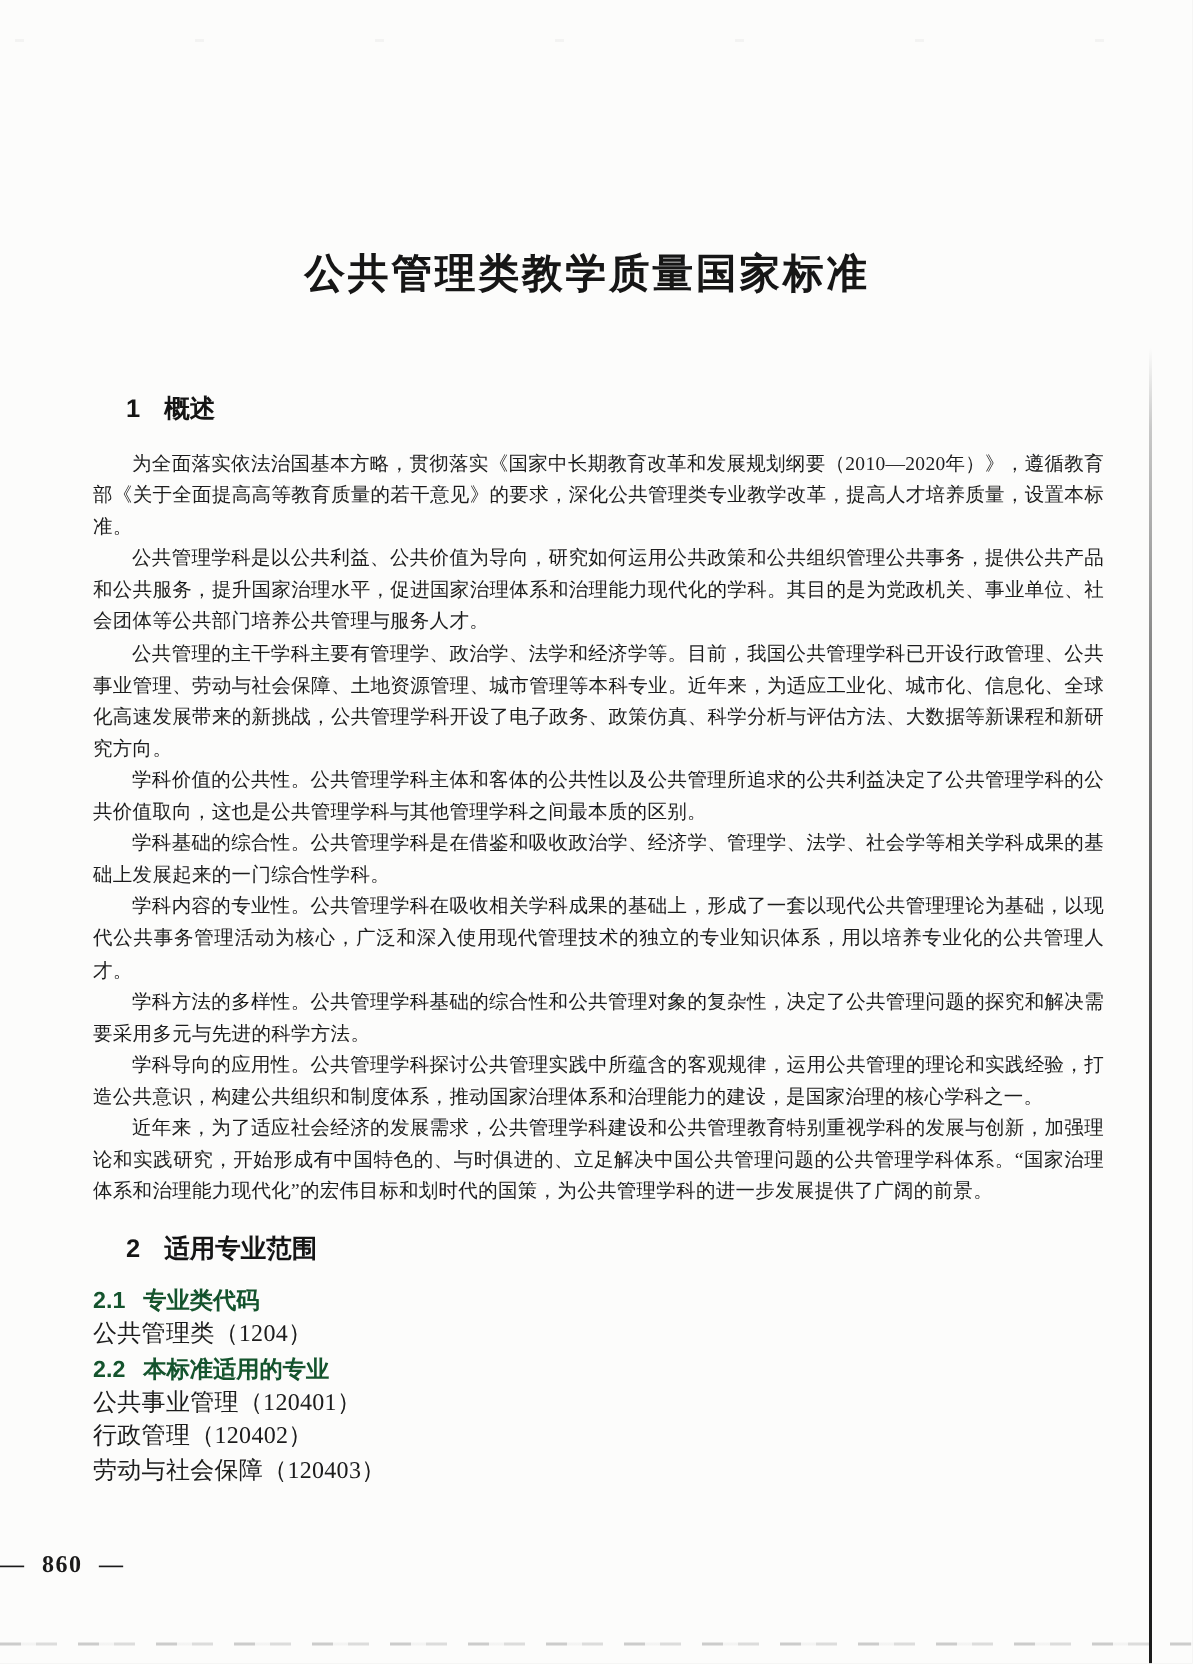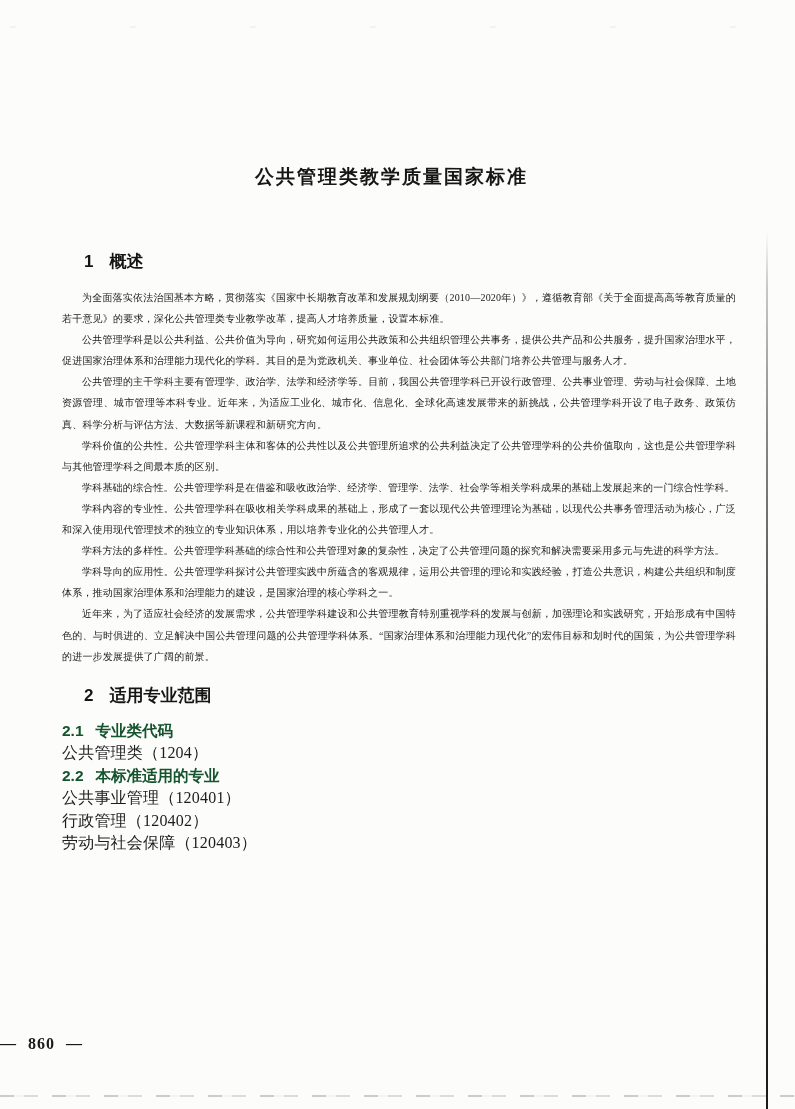--- a/index.html
+++ b/index.html
@@ -20,41 +20,41 @@
     position: absolute; left: 10px; top: 26px; width: 760px; height: 2px;
     background: repeating-linear-gradient(to right,
       rgba(150,150,150,0.18) 0 6px, transparent 6px 120px);
     opacity: .5;
   }
   .doc-title {
     position: absolute; top: 164px; left: 0; right: 12px;
     margin: 0;
     text-align: center;
     font-family: "Liberation Serif", "DejaVu Serif", serif;
-    font-size: 19px;
+    font-size: 27px;
     font-weight: bold;
     letter-spacing: 2px;
     color: #161616;
   }
   .content {
-    position: absolute; top: 250px; left: 62px; width: 674px;
+    position: absolute; top: 261px; left: 62px; width: 674px;
   }
   .sec-heading {
     margin: 0 0 13px 22px;
     font-family: "Liberation Sans", "DejaVu Sans", sans-serif;
     font-size: 17px;
     font-weight: bold;
     line-height: 24px;
     color: #151515;
   }
   .sec-heading .sec-num { margin-right: 16px; }
   .sec-heading.sec2 { margin-top: 17px; margin-bottom: 11px; }
   .body-para {
     margin: 0;
-    font-size: 10px;
+    font-size: 13px;
     line-height: 21.1px;
     text-align: justify;
     text-indent: 2em;
     letter-spacing: 0.2px;
   }
   .subsec-heading {
     margin: 0;
     font-family: "Liberation Sans", "DejaVu Sans", sans-serif;
     font-size: 15.5px;
     font-weight: bold;

